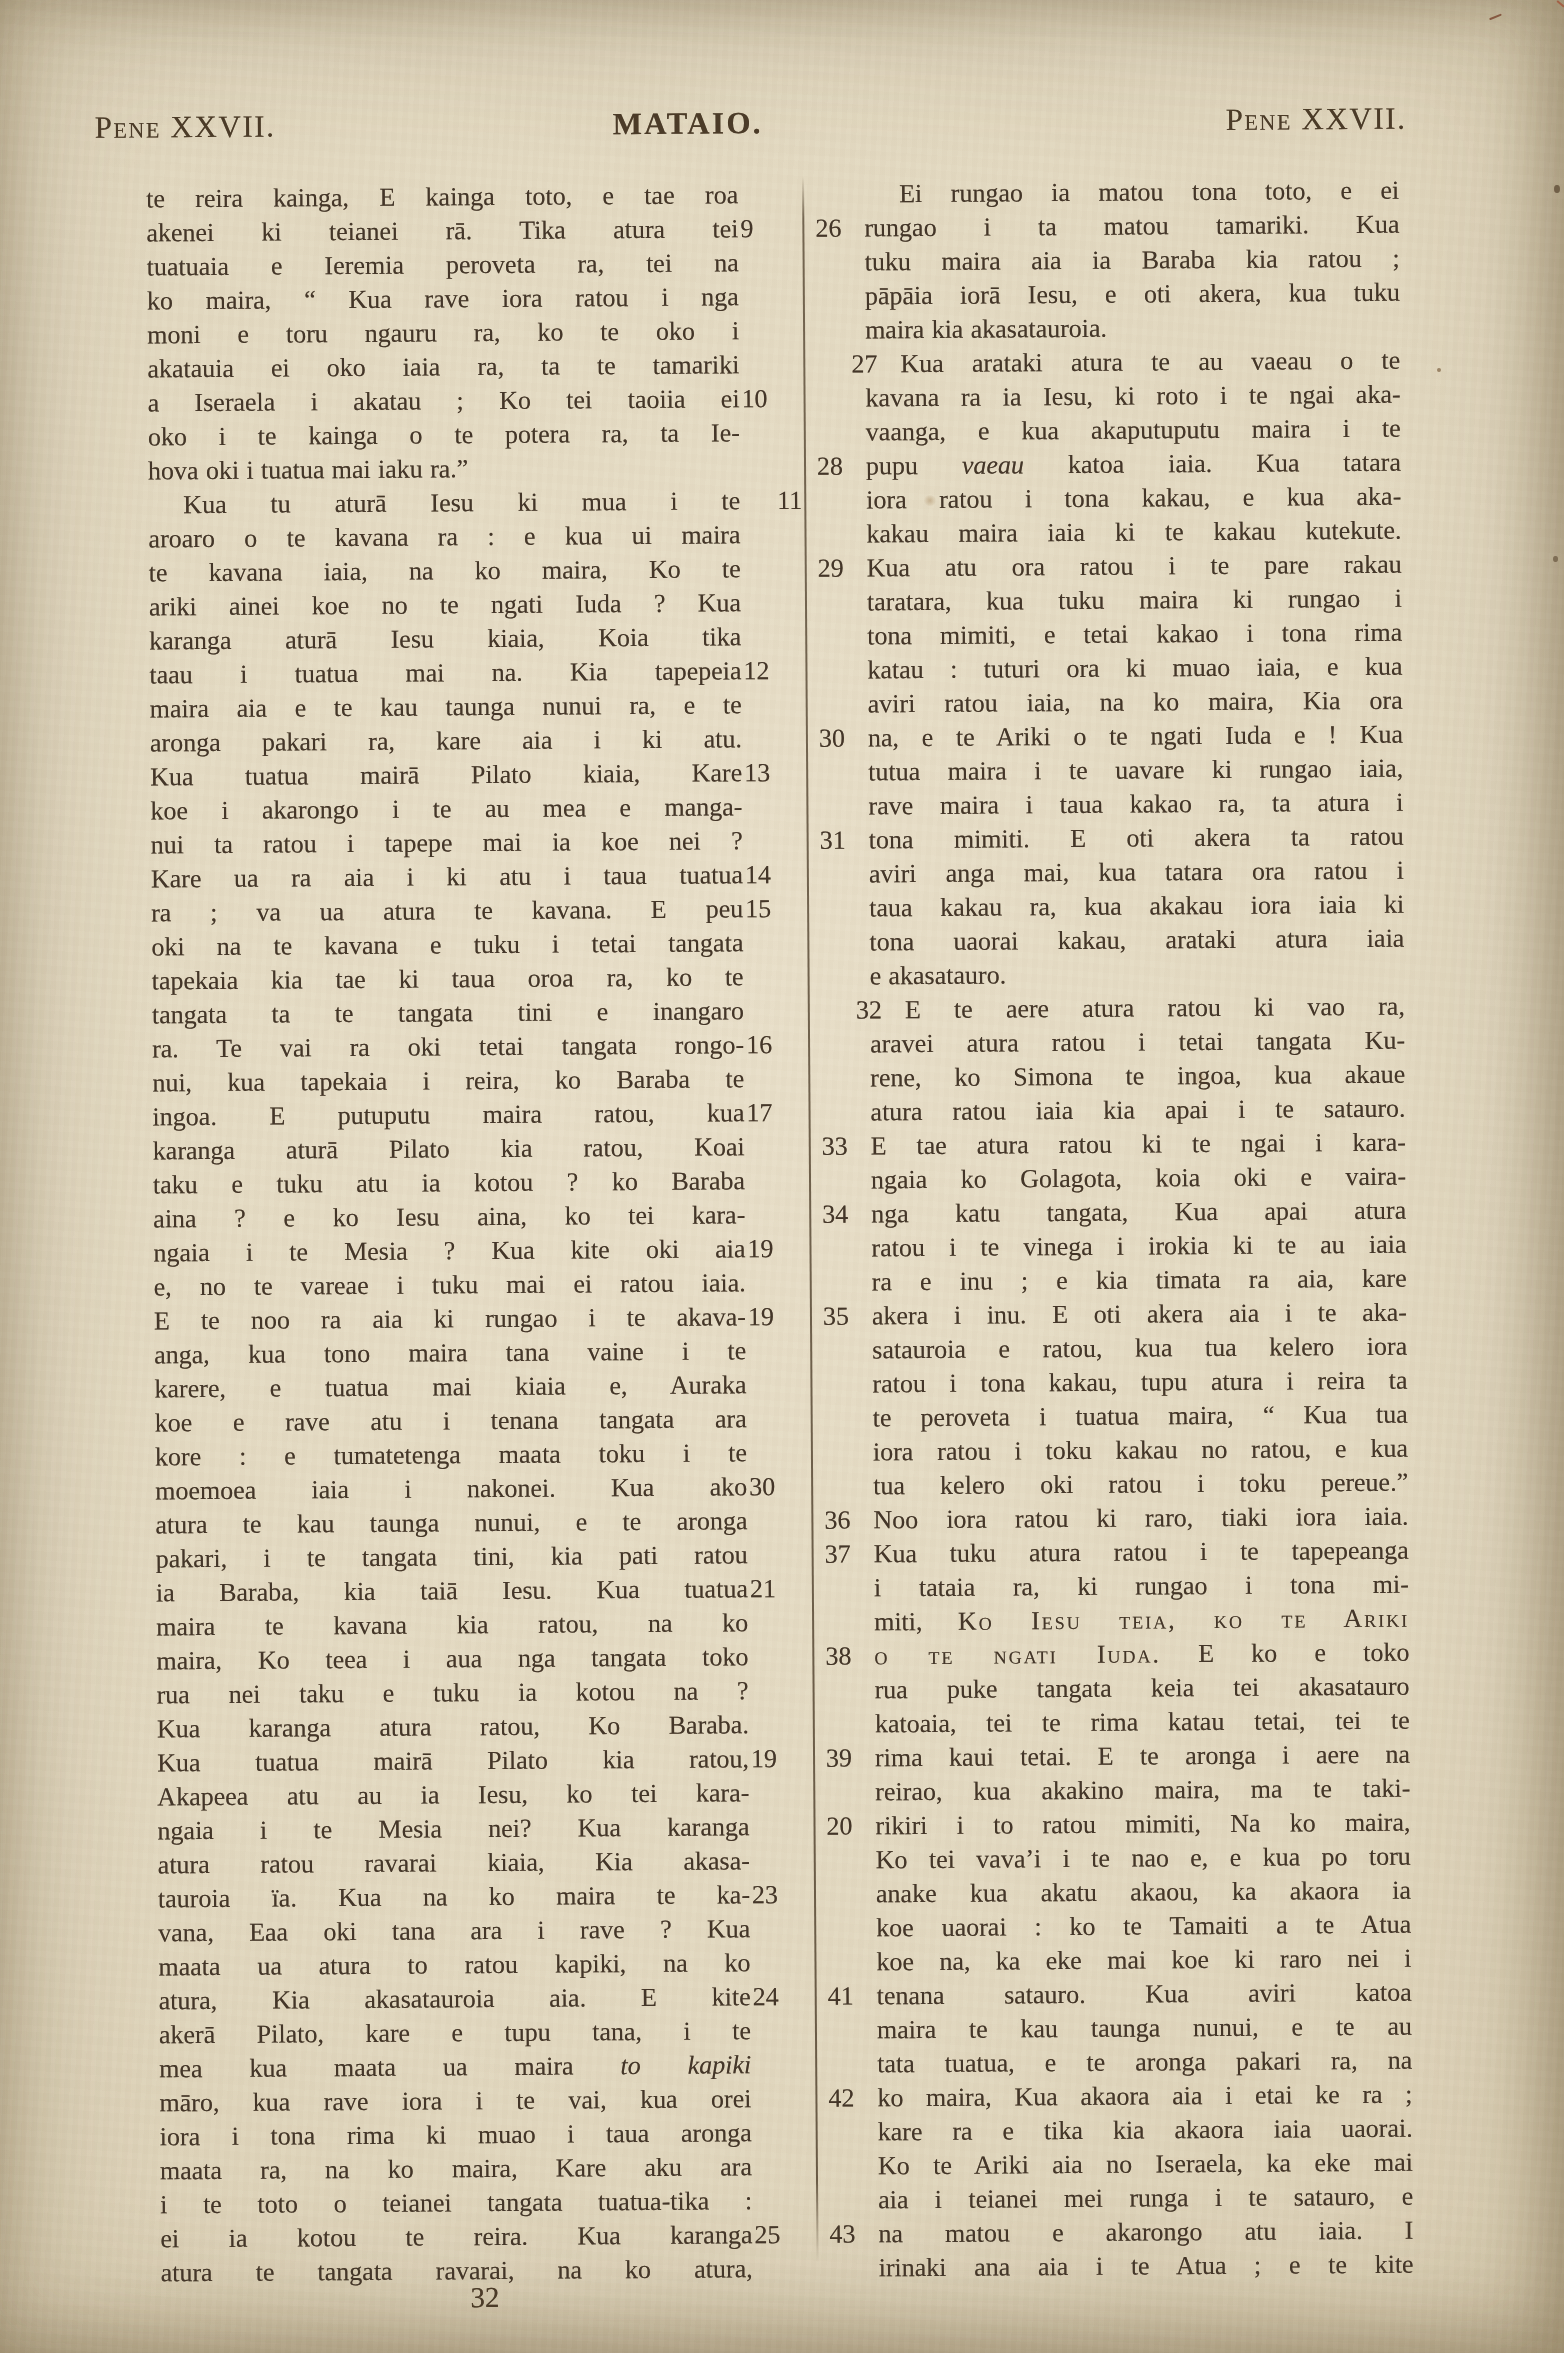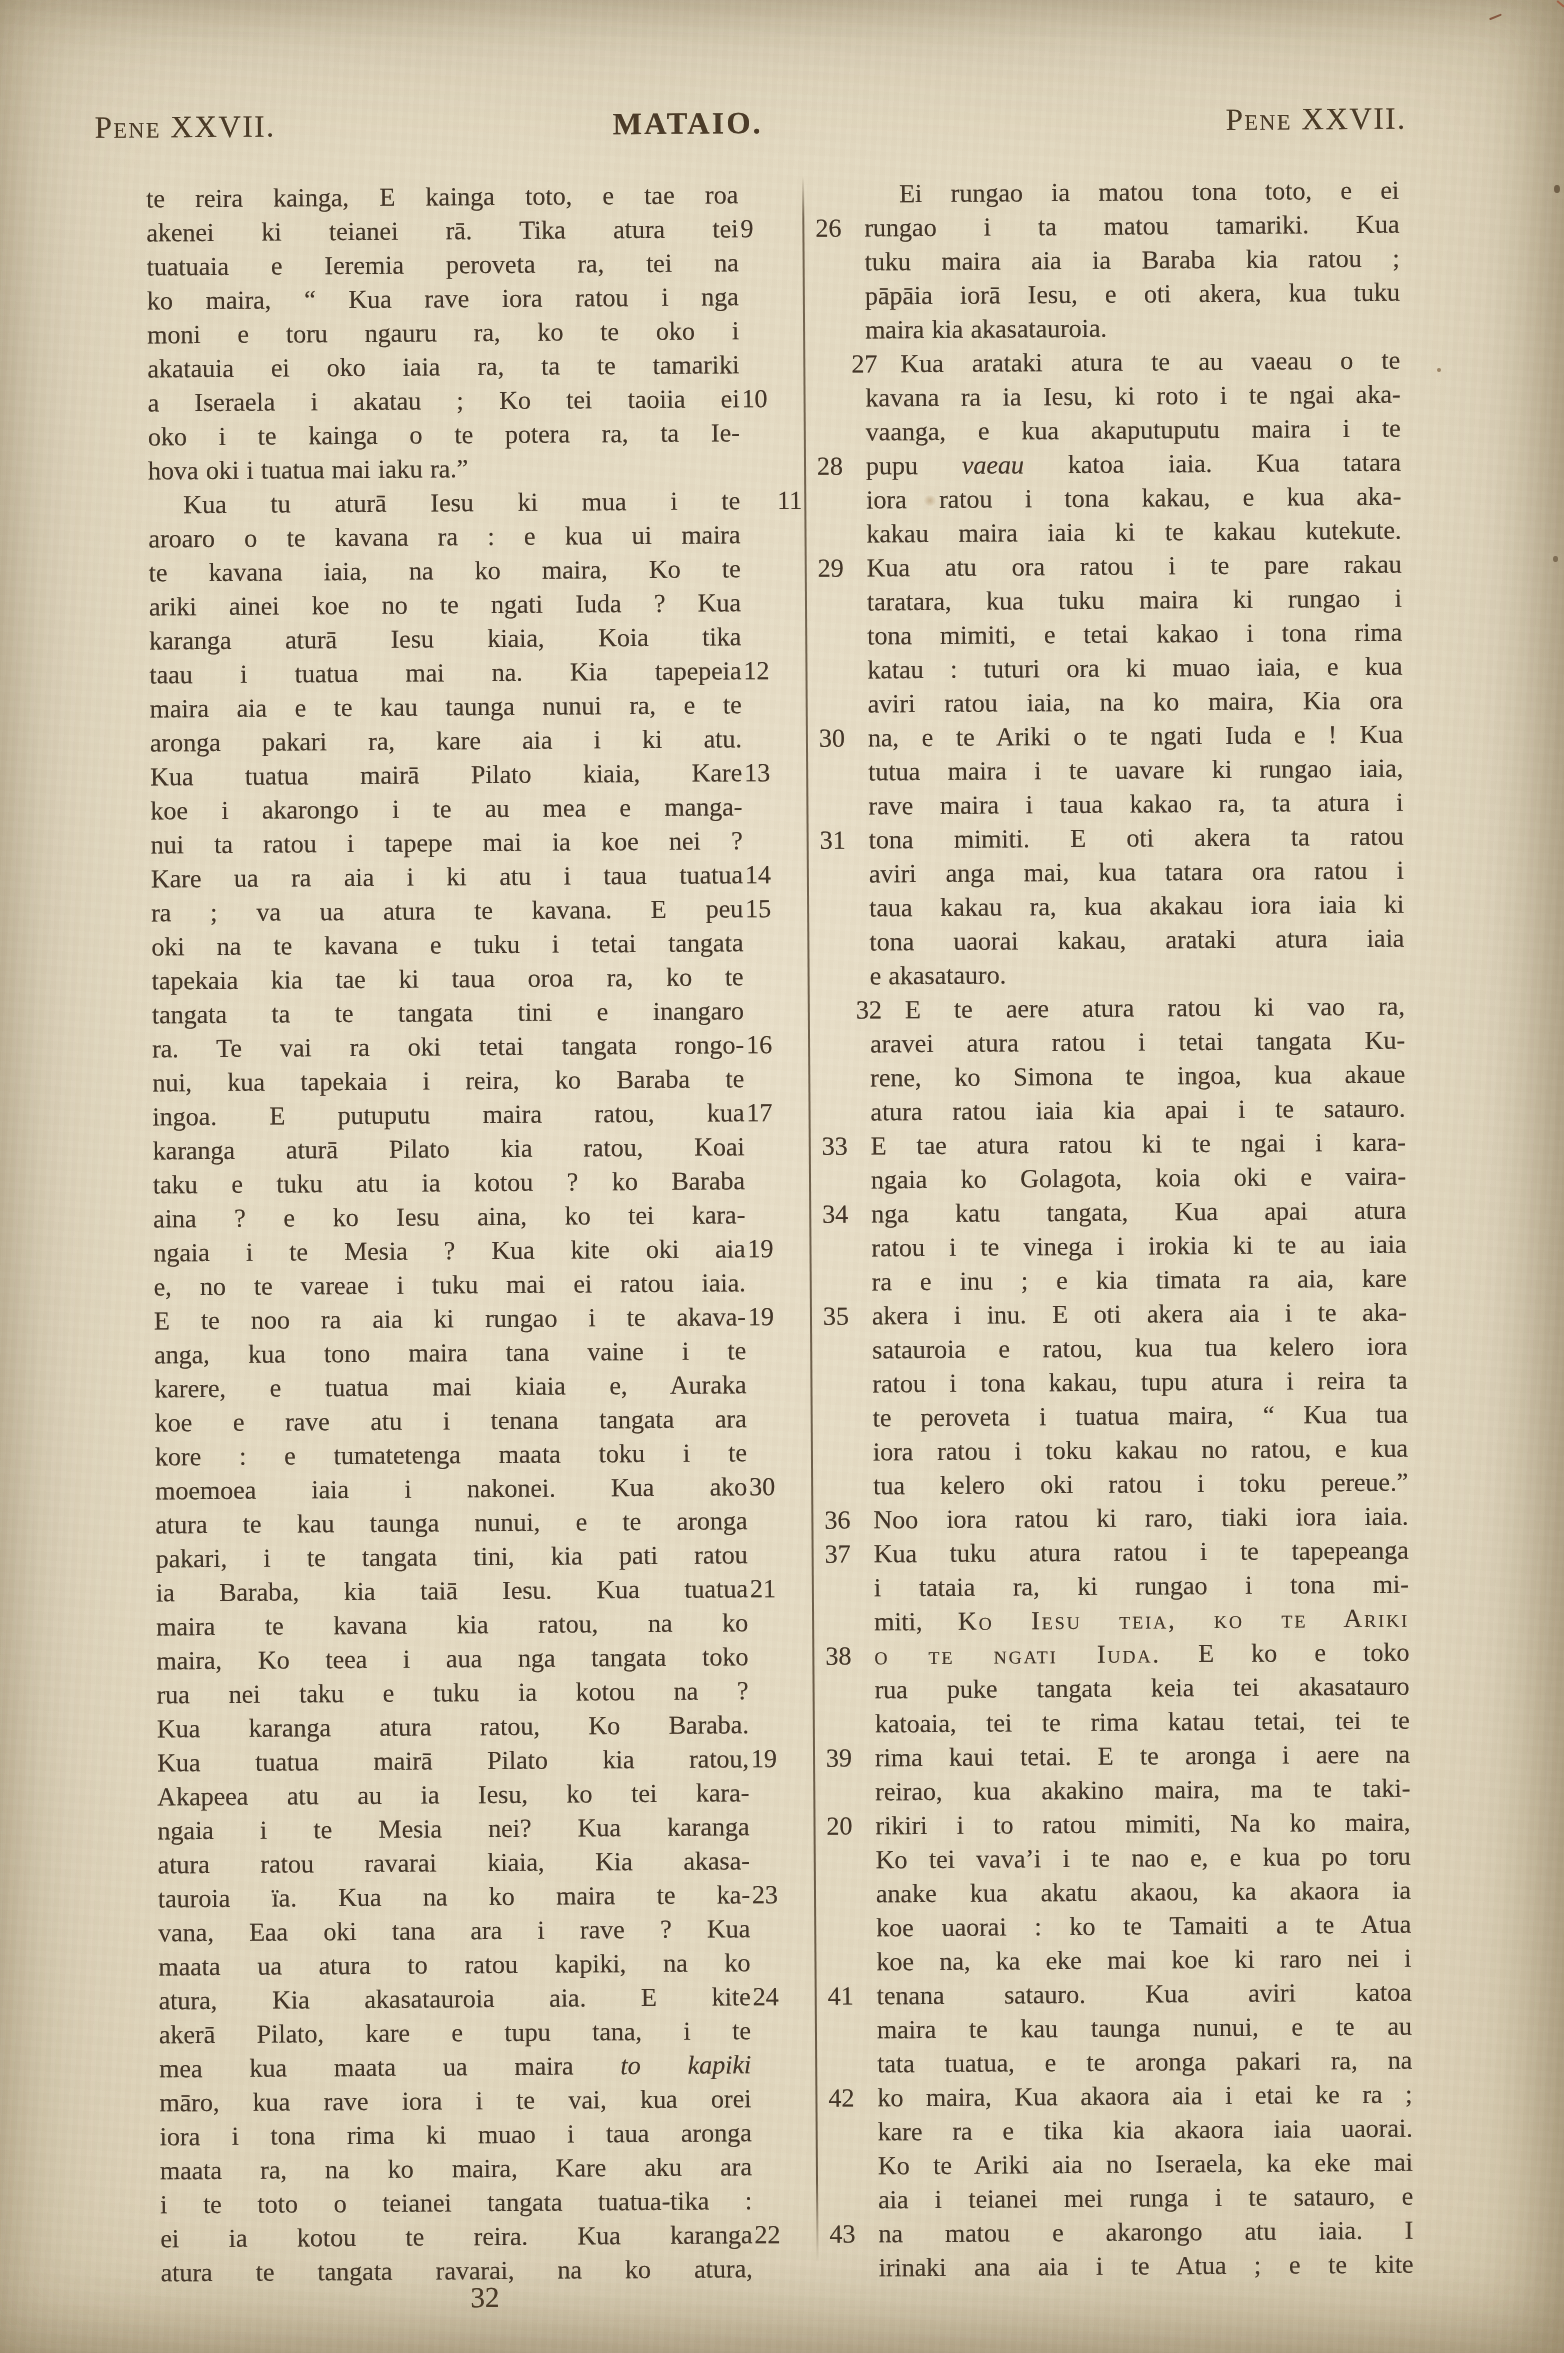--- a/index.html
+++ b/index.html
@@ -137,21 +137,21 @@
         <div class="line"><span class="vnum num-right">23</span><span>tauroia ïa.  Kua na ko maira te ka-</span></div>
         <div class="line"><span>vana, Eaa oki tana ara i rave ?  Kua</span></div>
         <div class="line"><span>maata ua atura to ratou kapiki, na ko</span></div>
         <div class="line"><span class="vnum num-right">24</span><span>atura, Kia akasatauroia aia.  E kite</span></div>
         <div class="line"><span>akerā Pilato, kare e tupu tana, i te</span></div>
         <div class="line"><span>mea kua maata ua maira </span><span class="it">to kapiki</span></div>
         <div class="line"><span>māro, kua rave iora i te vai, kua orei</span></div>
         <div class="line"><span>iora i tona rima ki muao i taua aronga</span></div>
         <div class="line"><span>maata ra, na ko maira, Kare aku ara</span></div>
         <div class="line"><span>i te toto o teianei tangata tuatua-tika :</span></div>
-        <div class="line"><span class="vnum num-right">22</span><span>ei ia kotou te reira.   Kua karanga</span></div>
+        <div class="line"><span class="vnum num-right">25</span><span>ei ia kotou te reira.   Kua karanga</span></div>
         <div class="line"><span>atura te tangata ravarai, na ko atura,</span></div>
       </div>
     <div class="col" id="col-right">
         <div class="line indent"><span>Ei rungao ia matou tona toto, e ei</span></div>
         <div class="line"><span class="vnum num-left">26</span><span>rungao i ta matou tamariki.  Kua</span></div>
         <div class="line"><span>tuku maira aia ia Baraba kia ratou ;</span></div>
         <div class="line"><span>pāpāia iorā Iesu, e oti akera, kua tuku</span></div>
         <div class="line endline"><span>maira kia akasatauroia.</span></div>
         <div class="line indent"><span class="vnum num-left">27</span><span>Kua arataki atura te au vaeau o te</span></div>
         <div class="line"><span>kavana ra ia Iesu, ki roto i te ngai aka-</span></div>

